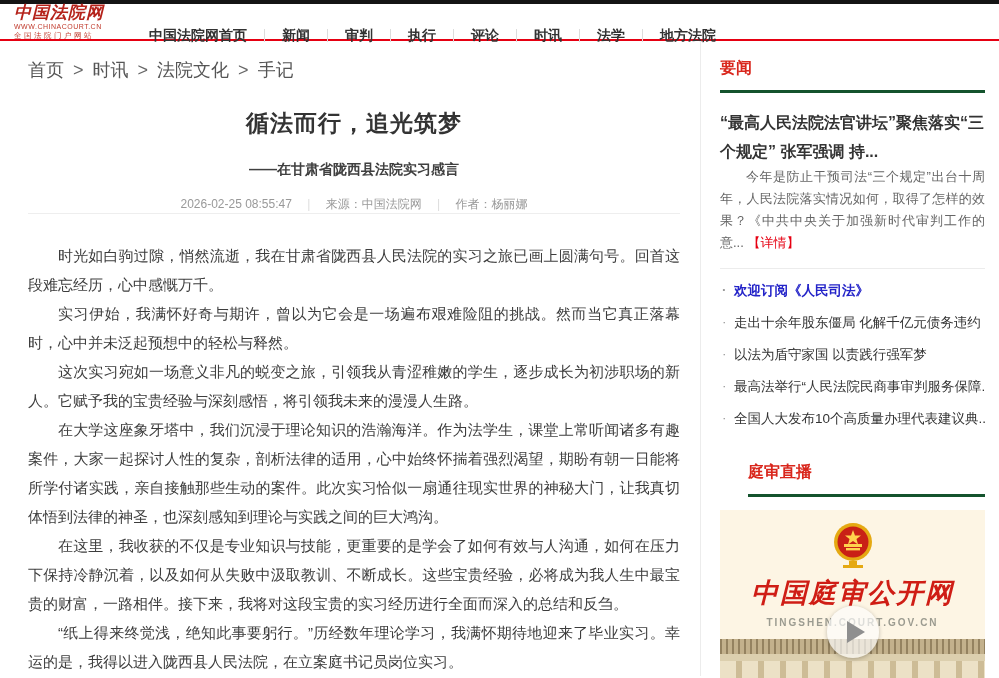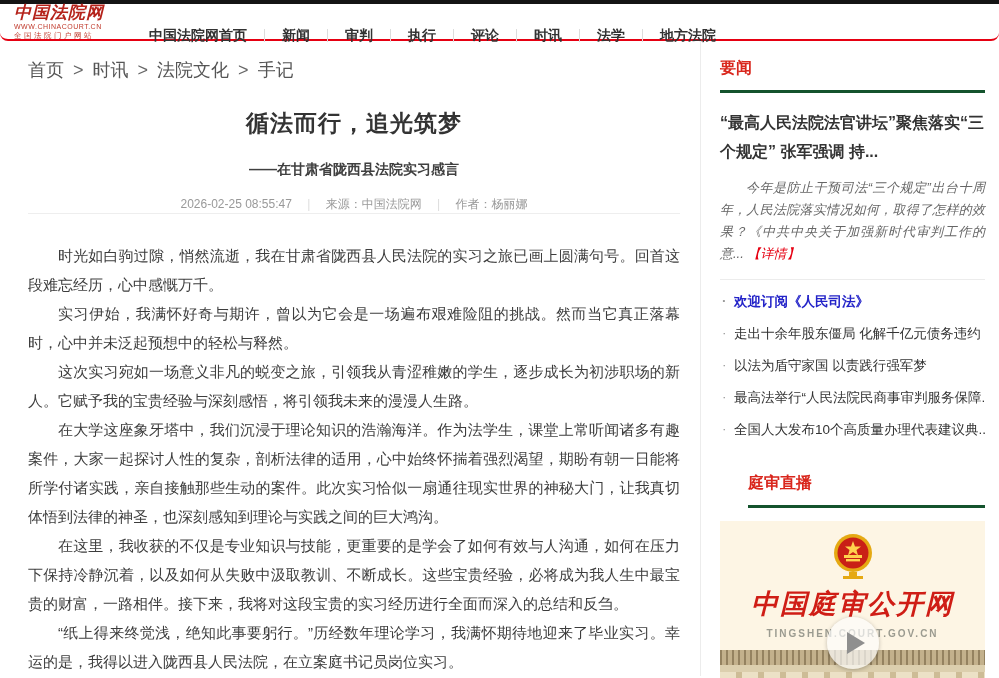--- a/index.html
+++ b/index.html
@@ -1,21 +1,21 @@
 <!DOCTYPE html>
 <html><head>
 <meta charset="utf-8">
 <style>
   * { margin:0; padding:0; box-sizing:border-box; }
   html,body { width:999px; height:678px; overflow:hidden; background:#fff;
     font-family:"Liberation Sans","DejaVu Sans",sans-serif; color:#333; }
   .topbar { height:4px; background:#141414; }
 
   
-  .header { height:37px; display:flex; align-items:center; border-bottom:2px solid #e60012; padding-left:14px;border-radius:8px; }
+  .header { height:37px; display:flex; align-items:center; border-bottom:2px solid #e60012; padding-left:14px; }
   .logo { width:104px; margin-right:14px; cursor:pointer; line-height:1; }
   .logo-title { font-family:"DejaVu Serif","Liberation Serif",serif; font-style:italic; font-weight:bold;
     color:#b5231b; font-size:17px; letter-spacing:1px; white-space:nowrap; }
   .logo-url { color:#c0392b; font-size:7px; letter-spacing:.5px; margin-top:2px; }
   .logo-slogan { color:#c0392b; font-size:7.5px; letter-spacing:2.5px; margin-top:2px; }
   .nav { display:flex; align-items:center; height:100%;margin-top:28px; }
   .nav-item { font-size:14px; font-weight:bold; color:#333; padding:0 17px; cursor:pointer; white-space:nowrap; }
   .nav-sep { width:1px; height:13px; background:#dcdcdc; }
 
   
@@ -30,21 +30,21 @@
   .art-title { text-align:center; font-size:23px; font-weight:bold; color:#333; margin-top:26px; letter-spacing:1px; }
   .art-subtitle { text-align:center; font-size:14px; font-weight:bold; color:#404040; margin-top:22px; }
   .art-meta { text-align:center; font-size:12px; color:#999; margin-top:17px; padding-bottom:0; border-bottom:1px solid #eee; }
   .meta-sep { margin:0 12px; color:#ddd; }
   .art-body { margin-top:27px; }
   .art-body p { font-size:15px; line-height:29px; text-align:justify; text-indent:2em; color:#3d3d3d; }
 
   
   .side-sec-head { color:#d9261c; font-size:16px; font-weight:bold; padding:17px 0 11px 0; border-bottom:3px solid #14532d; }
   .feat-title { font-size:16px; font-weight:bold; line-height:29px; margin-top:15px; color:#333; cursor:pointer; }
-  .feat-summary { font-size:13px; color:#666; line-height:22px; text-indent:2em; margin-top:11px; text-align:justify;font-style:italic; }
+  .feat-summary { font-size:13px; color:#666; line-height:22px; text-indent:2em; margin-top:0; text-align:justify; }
   .feat-detail { color:#e60012; cursor:pointer; }
   .side-divider { border:none; border-top:1px solid #ececec; margin-top:14px; }
   .side-list { list-style:none; margin-top:6px; }
   .side-list li { position:relative; font-size:13.5px; color:#333; padding:7px 0 7px 14px; white-space:nowrap;
     overflow:hidden; cursor:pointer; }
   .side-list li::before { content:"·"; position:absolute; left:2px; color:#999; }
   .side-list li.hl { color:#2323c8; font-weight:bold; }
 
   
   .live-head { margin-top:10px;margin-left:28px; }

